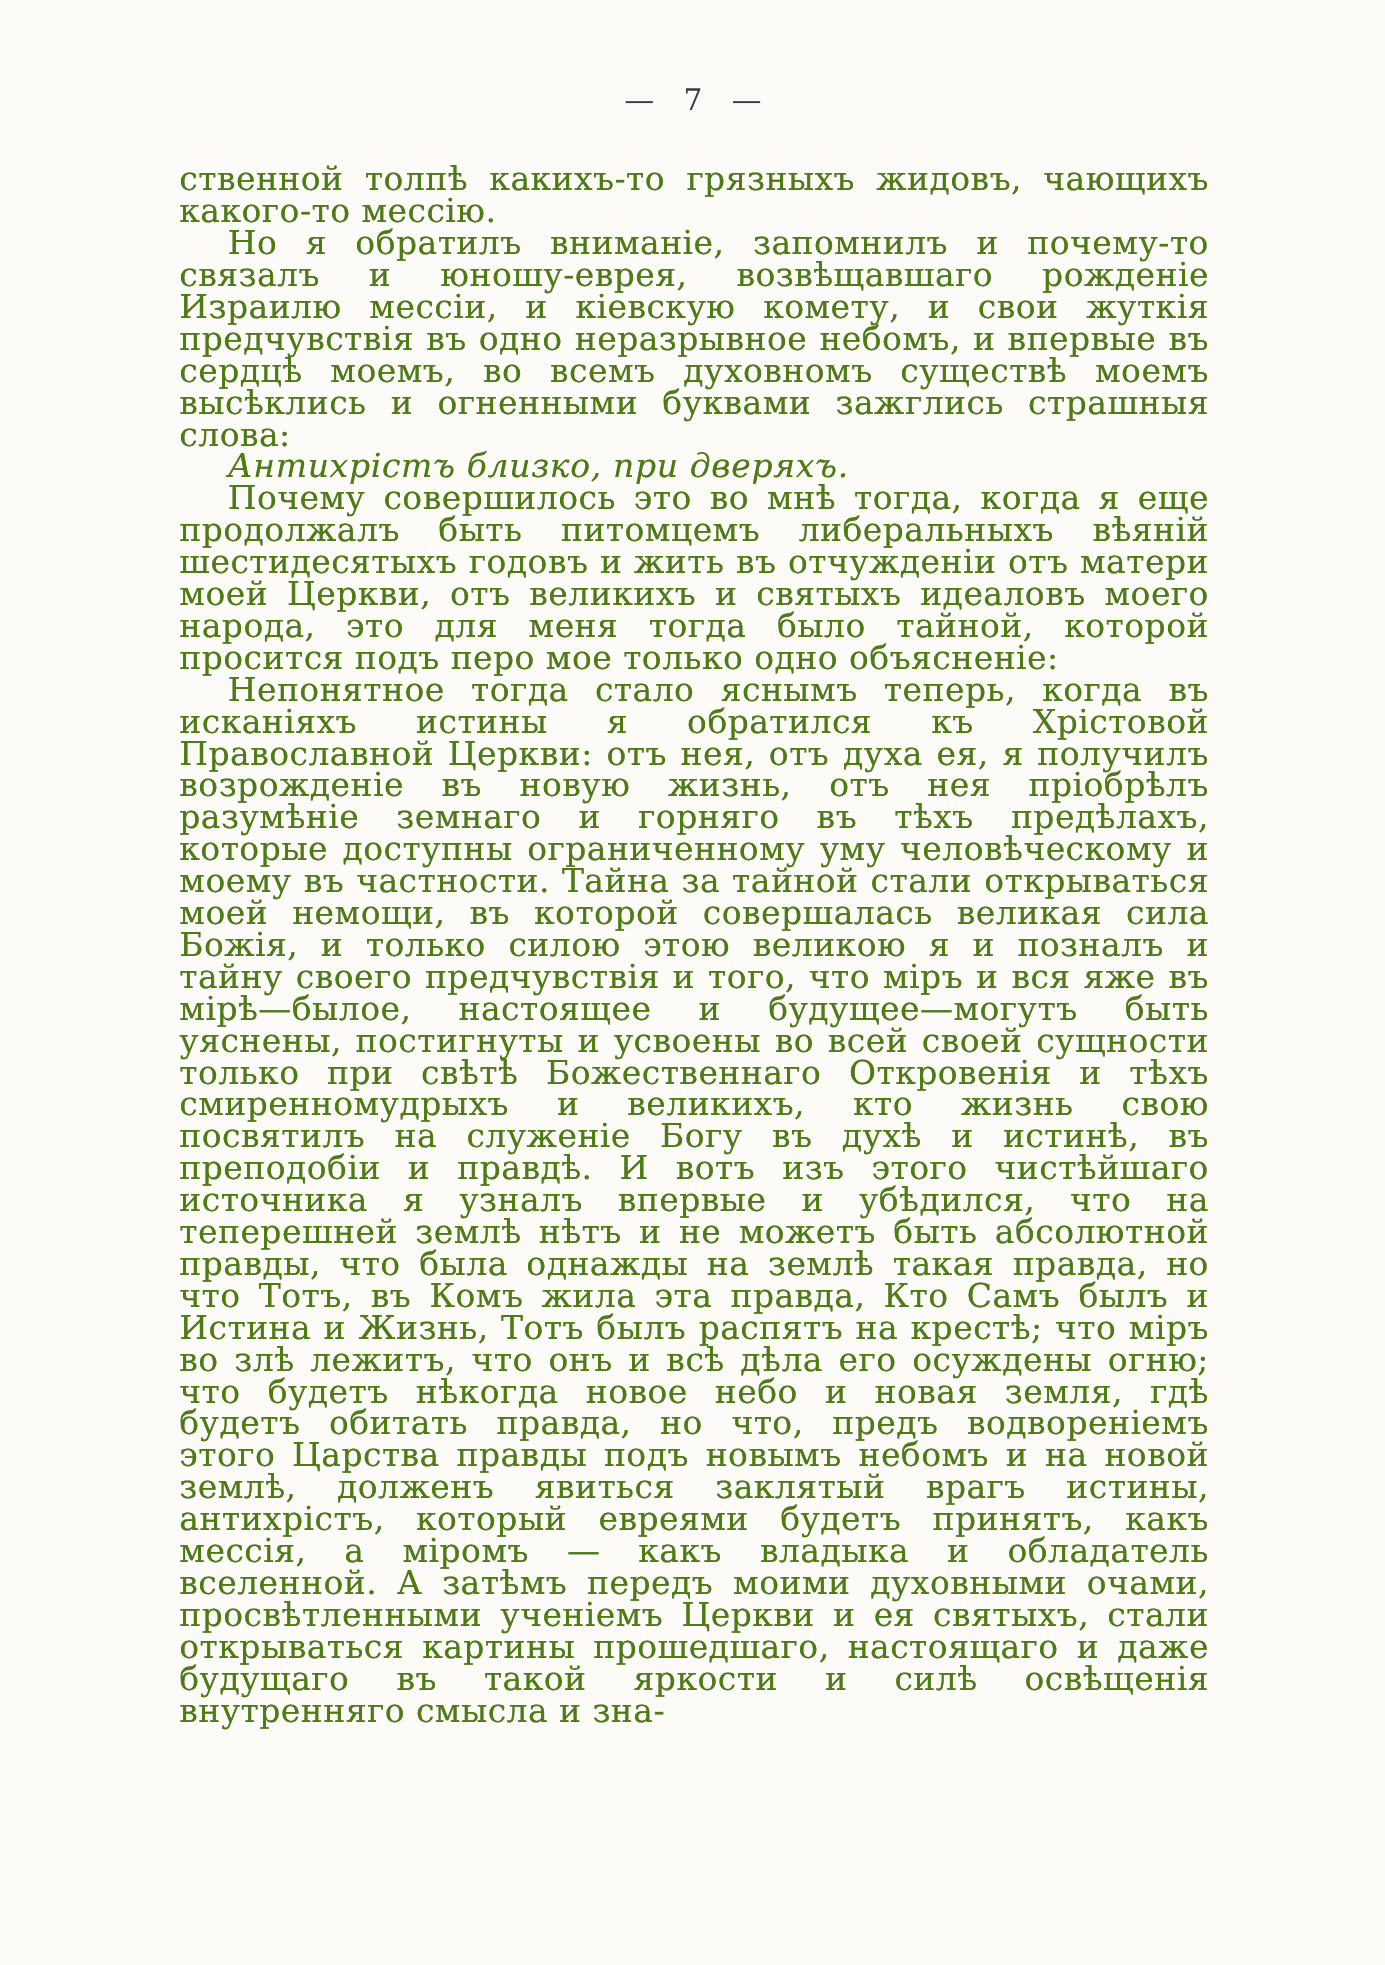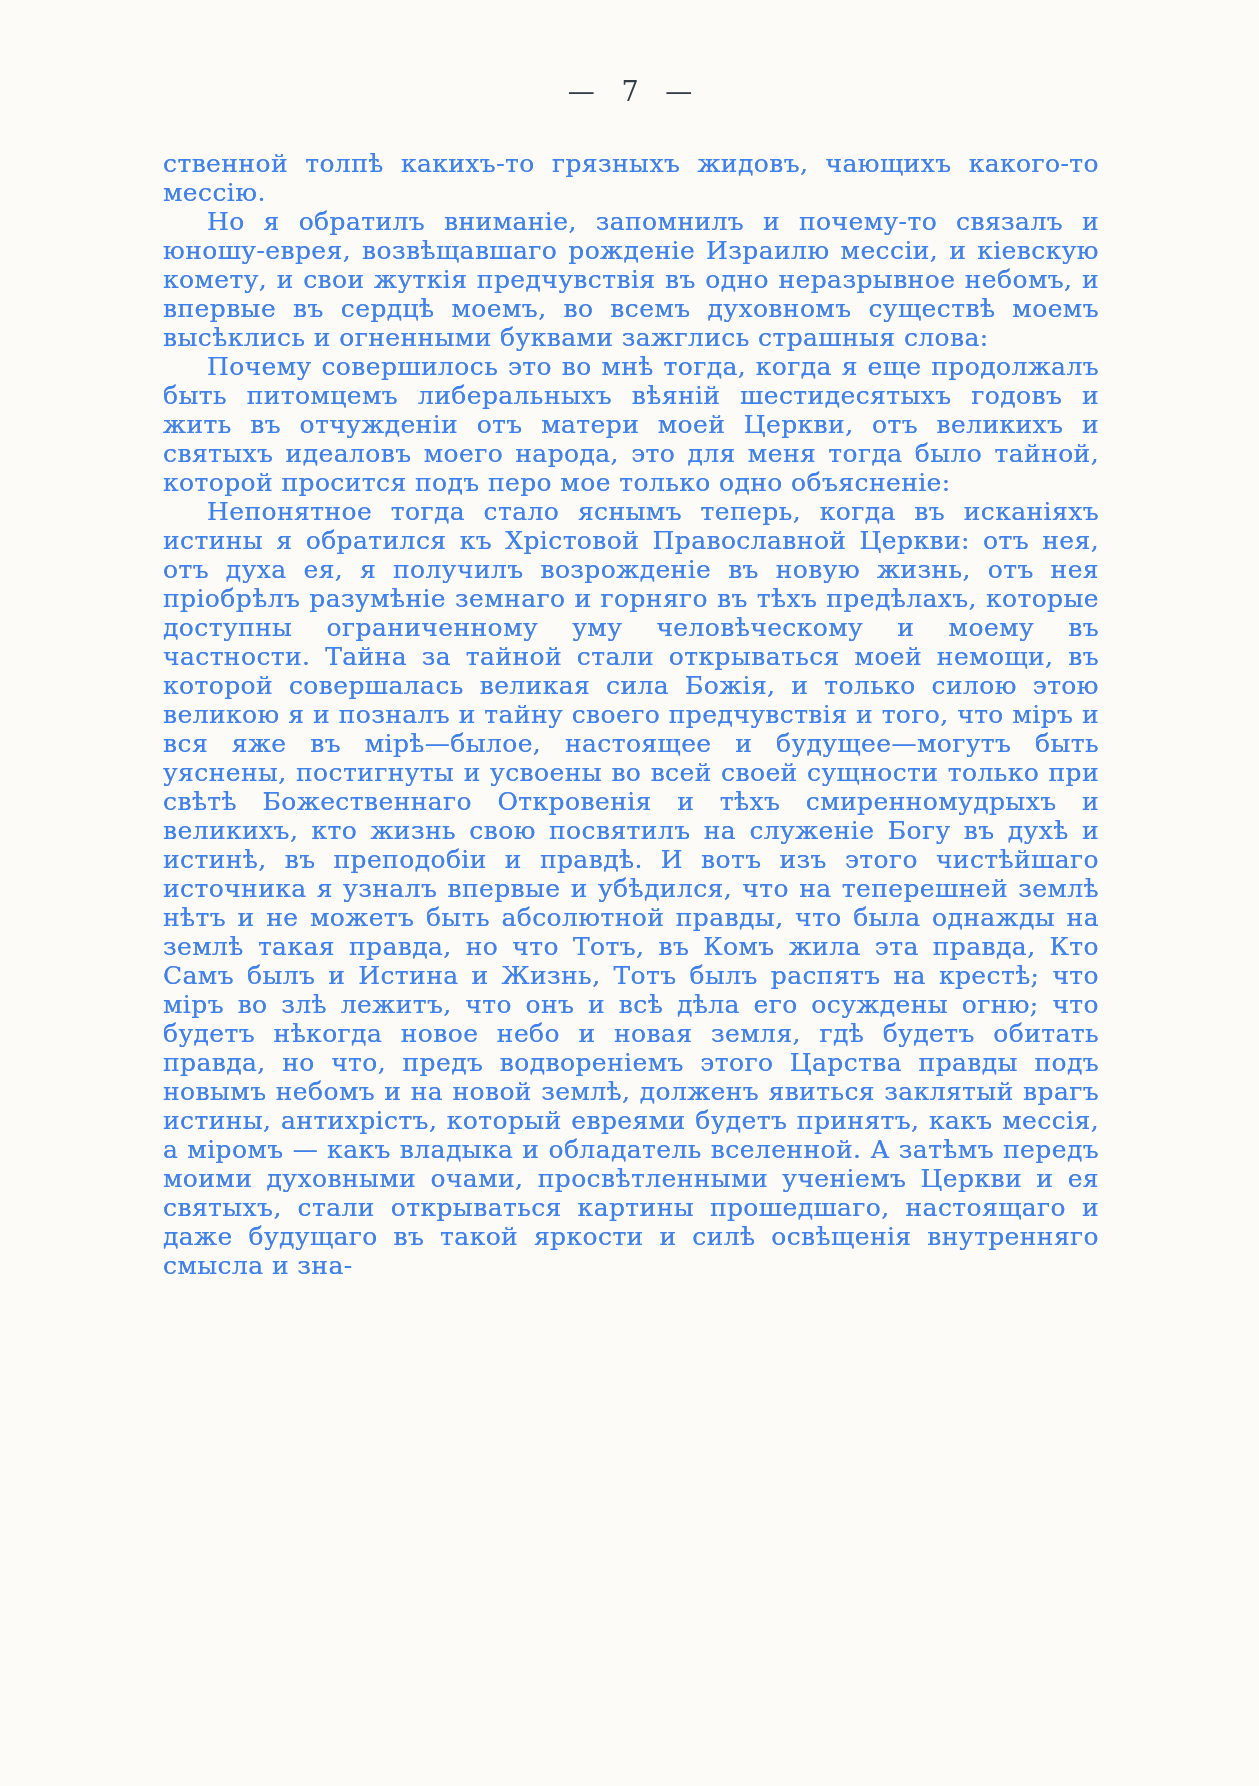--- a/index.html
+++ b/index.html
@@ -23,25 +23,25 @@
   }
   .page-number {
     text-align: center;
     font-size: 27px;
     letter-spacing: 2px;
     word-spacing: 14px;
     margin-bottom: 42px;
     color: #333d48;
   }
   .text-block {
-    font-size: 25px;
+    font-size: 30px;
     line-height: 29px;
     letter-spacing: 0.4px;
     text-align: justify;
-    color: #3b82f6;
+    color: #4d7c0f;
     text-shadow: 0 0 0.6px rgba(47, 57, 68, 0.55);
   }
   p.para {
     margin: 0;
   }
   p.indent {
     text-indent: 44px;
   }
   p.italic-line {
     font-style: italic;
@@ -56,19 +56,20 @@
 <body>
 
 <div class="page">
   <div class="page-number">— 7 —</div>
 
   <div class="text-block">
     <p class="para continuation">ственной толпѣ какихъ-то грязныхъ жидовъ, чающихъ какого-то мессію.</p>
 
     <p class="para indent">Но я обратилъ вниманіе, запомнилъ и почему-то связалъ и юношу-еврея, возвѣщавшаго рожденіе Израилю мессіи, и кіевскую комету, и свои жуткія предчувствія въ одно неразрывное небомъ, и впервые въ сердцѣ моемъ, во всемъ духовномъ существѣ моемъ высѣклись и огненными буквами зажглись страшныя слова:</p>
 
+    <p class="para indent italic-line">Антихрістъ близко, при дверяхъ.</p>
 
     <p class="para indent">Почему совершилось это во мнѣ тогда, когда я еще продолжалъ быть питомцемъ либеральныхъ вѣяній шестидесятыхъ годовъ и жить въ отчужденіи отъ матери моей Церкви, отъ великихъ и святыхъ идеаловъ моего народа, это для меня тогда было тайной, которой просится подъ перо мое только одно объясненіе:</p>
 
 
     <p class="para indent">Непонятное тогда стало яснымъ теперь, когда въ исканіяхъ истины я обратился къ Хрістовой Православной Церкви: отъ нея, отъ духа ея, я получилъ возрожденіе въ новую жизнь, отъ нея пріобрѣлъ разумѣніе земнаго и горняго въ тѣхъ предѣлахъ, которые доступны ограниченному уму человѣческому и моему въ частности. Тайна за тайной стали открываться моей немощи, въ которой совершалась великая сила Божія, и только силою этою великою я и позналъ и тайну своего предчувствія и того, что міръ и вся яже въ мірѣ—былое, настоящее и будущее—могутъ быть уяснены, постигнуты и усвоены во всей своей сущности только при свѣтѣ Божественнаго Откровенія и тѣхъ смиренномудрыхъ и великихъ, кто жизнь свою посвятилъ на служеніе Богу въ духѣ и истинѣ, въ преподобіи и правдѣ. И вотъ изъ этого чистѣйшаго источника я узналъ впервые и убѣдился, что на теперешней землѣ нѣтъ и не можетъ быть абсолютной правды, что была однажды на землѣ такая правда, но что Тотъ, въ Комъ жила эта правда, Кто Самъ былъ и Истина и Жизнь, Тотъ былъ распятъ на крестѣ; что міръ во злѣ лежитъ, что онъ и всѣ дѣла его осуждены огню; что будетъ нѣкогда новое небо и новая земля, гдѣ будетъ обитать правда, но что, предъ водвореніемъ этого Царства правды подъ новымъ небомъ и на новой землѣ, долженъ явиться заклятый врагъ истины, антихрістъ, который евреями будетъ принятъ, какъ мессія, а міромъ — какъ владыка и обладатель вселенной. А затѣмъ передъ моими духовными очами, просвѣтленными ученіемъ Церкви и ея святыхъ, стали открываться картины прошедшаго, настоящаго и даже будущаго въ такой яркости и силѣ освѣщенія внутренняго смысла и зна-</p>
   </div>
 </div>
 
 </body></html>

